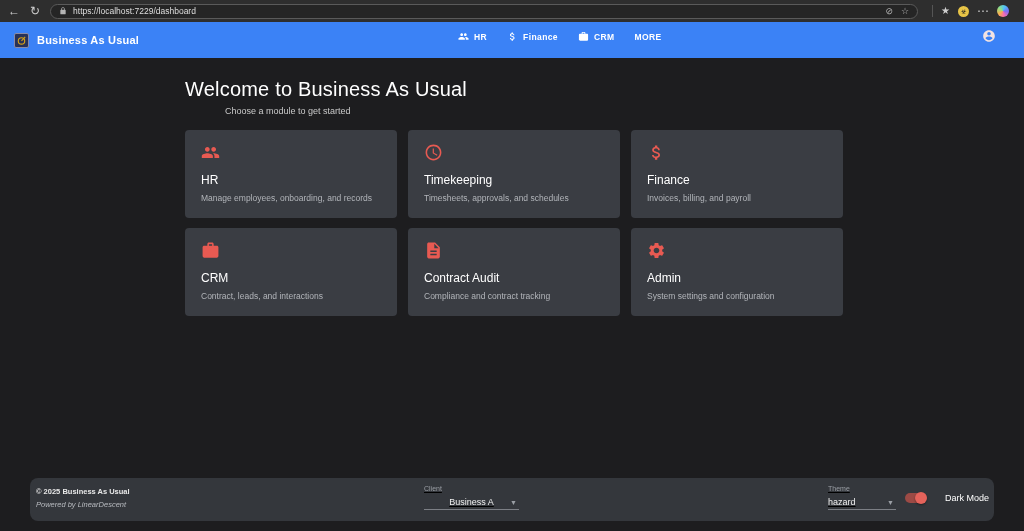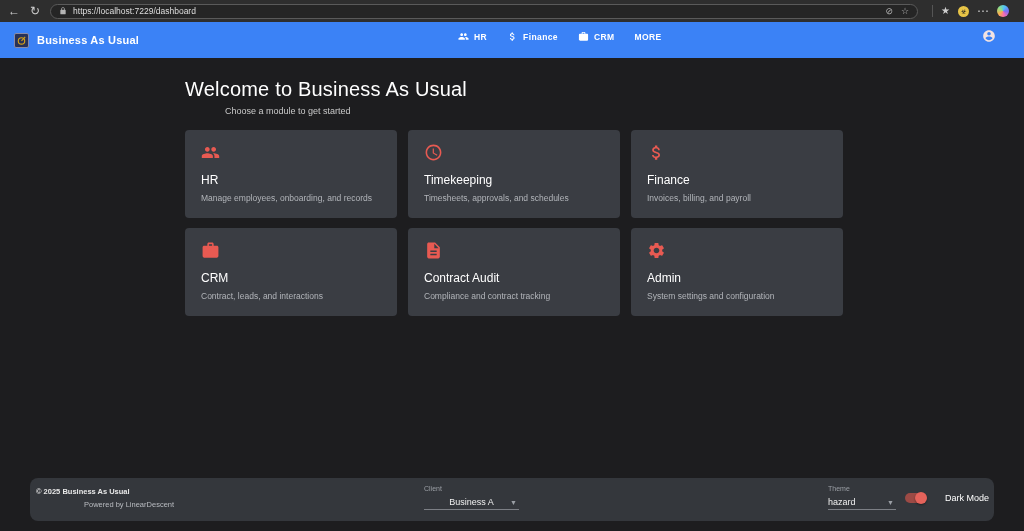--- a/index.html
+++ b/index.html
@@ -73,23 +73,23 @@
   .card-title { margin-top:11px; font-size:12px; font-weight:500; color:#fff; }
   .card-desc { margin-top:6px; font-size:8.5px; color:#b2b5ba; }
 
   
   .footer {
     position:absolute; left:30px; right:30px; bottom:10px; height:43px;
     background:#34373c; border-radius:8px;
   }
   .footer-left { position:absolute; left:6px; top:9px; }
   .copyright { font-size:7.5px; font-weight:bold; color:#e8e8e8; }
-  .powered { margin-top:4px; font-size:7.5px; color:#b9bcc1;margin-left:48px; }
-
-  .select-group { position:absolute; }
+  .powered { margin-top:4px; font-size:7.5px; font-style:italic; color:#b9bcc1; }
+
+  .select-group { position:absolute;text-decoration:underline; }
   .select-label { font-size:7px; color:#9b9fa5; }
   .select-control {
     position:relative; border-bottom:1px solid #7c7f85;
     height:15px; display:flex; align-items:center; cursor:pointer;
   }
   .select-value { font-size:9px; color:#f0f0f0; }
   .caret { position:absolute; right:2px; font-size:7px; color:#9b9fa5; }
 
   .client-group { left:394px; top:7px; width:95px; }
   .client-group .select-control { justify-content:center; margin-top:3px; }

